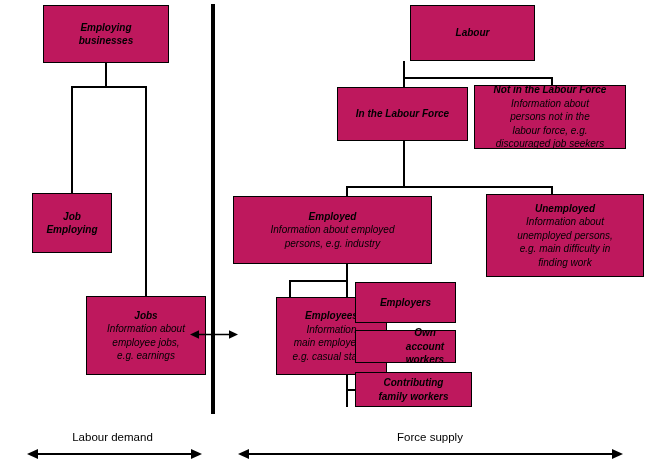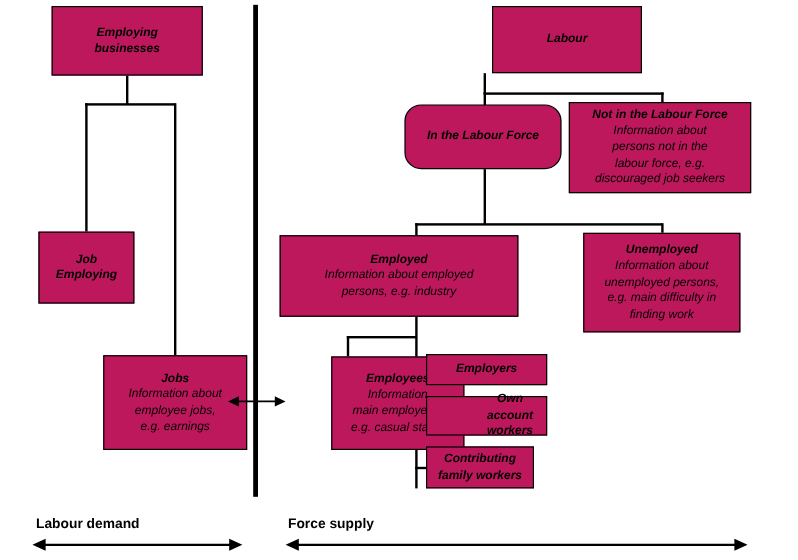--- a/index.html
+++ b/index.html
@@ -54,21 +54,22 @@
   .vline { width: 1.5px; }
   .divider {
     position: absolute;
     background: #000000;
     width: 3.5px;
     z-index: 4;
   }
   .axis-label {
     position: absolute;
     font-size: 11.5px;
-    font-weight: bold;
+    font-weight: normal;
+    text-align: center;
     z-index: 3;
   }
   .arrow-svg {
     position: absolute;
     z-index: 3;
   }
 </style>
 </head>
 <body>
 
@@ -109,44 +110,44 @@
 
   <div class="box title-only" style="left:410px; top:5px; width:125px; height:56px;">
     <div class="title">Labour</div>
   </div>
 
   <div class="line vline" style="left:403px; top:61px; height:17px;"></div>
   <div class="line hline" style="left:403px; top:77px; width:150px;"></div>
   <div class="line vline" style="left:403px; top:77px; height:11px;"></div>
   <div class="line vline" style="left:551px; top:77px; height:9px;"></div>
 
-  <div class="box title-only" style="left:337px; top:87px; width:131px; height:54px;border-radius:14px;">
+  <div class="box title-only" style="left:337px; top:87px; width:131px; height:54px;">
     <div class="title">In the Labour Force</div>
   </div>
 
-  <div class="box" style="left:474px; top:85px; width:152px; height:76px;">
+  <div class="box" style="left:474px; top:85px; width:152px; height:64px;">
     <div class="title">Not in the Labour Force</div>
     <div class="desc">Information about
 persons not in the
 labour force, e.g.
 discouraged job seekers</div>
   </div>
 
   <div class="line vline" style="left:403px; top:141px; height:46px;"></div>
   <div class="line hline" style="left:346px; top:186px; width:206px;"></div>
   <div class="line vline" style="left:346px; top:186px; height:10px;"></div>
   <div class="line vline" style="left:551px; top:186px; height:8px;"></div>
 
   <div class="box" style="left:233px; top:196px; width:199px; height:68px;">
     <div class="title">Employed</div>
     <div class="desc">Information about employed
 persons, e.g. industry</div>
   </div>
 
-  <div class="box" style="left:486px; top:194px; width:131px; height:83px;">
+  <div class="box" style="left:486px; top:194px; width:158px; height:83px;">
     <div class="title">Unemployed</div>
     <div class="desc">Information about
 unemployed persons,
 e.g. main difficulty in
 finding work</div>
   </div>
 
   <div class="line vline" style="left:346px; top:264px; height:143px;"></div>
   <div class="line hline" style="left:289px; top:280px; width:58px;"></div>
   <div class="line vline" style="left:289px; top:280px; height:17px;"></div>
@@ -155,30 +156,30 @@
   <div class="line hline" style="left:346px; top:346px; width:10px;"></div>
   <div class="line hline" style="left:346px; top:389px; width:10px;"></div>
 
   <div class="box" style="left:234px; top:297px; width:111px; height:78px;margin-left:42px;">
     <div class="title">Employees</div>
     <div class="desc">Information
 main employees,
 e.g. casual status</div>
   </div>
 
-  <div class="box title-only" style="left:355px; top:295px; width:101px; height:26px;">
+  <div class="box title-only" style="left:355px; top:282px; width:101px; height:41px;">
     <div class="title">Employers</div>
   </div>
 
   <div class="box title-only" style="left:355px; top:330px; width:101px; height:33px;padding-left:39px;">
     <div class="title">Own account
 workers</div>
   </div>
 
-  <div class="box title-only" style="left:355px; top:372px; width:90px; height:35px;">
+  <div class="box title-only" style="left:355px; top:372px; width:117px; height:35px;">
     <div class="title">Contributing
 family workers</div>
   </div>
 
   <div class="axis-label" style="left:30px; top:431px; width:165px;">Labour demand</div>
 
   <svg class="arrow-svg" style="left:27px; top:446px;" width="175" height="16" viewBox="0 0 175 16">
     <line x1="5" y1="8" x2="170" y2="8" stroke="#000" stroke-width="1.8"></line>
     <polygon points="0,8 11,3 11,13" fill="#000"></polygon>
     <polygon points="175,8 164,3 164,13" fill="#000"></polygon>

